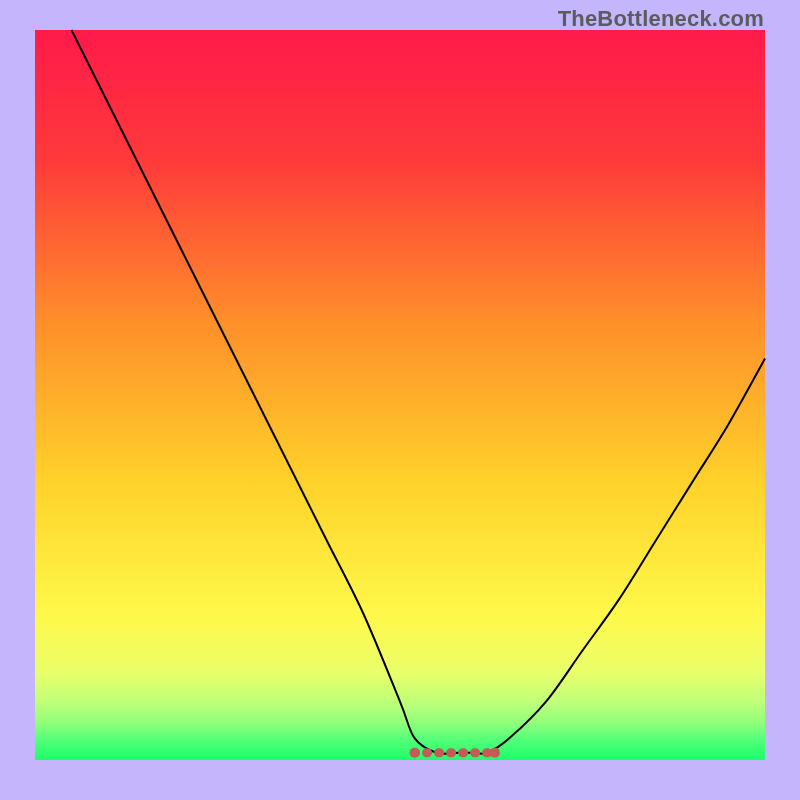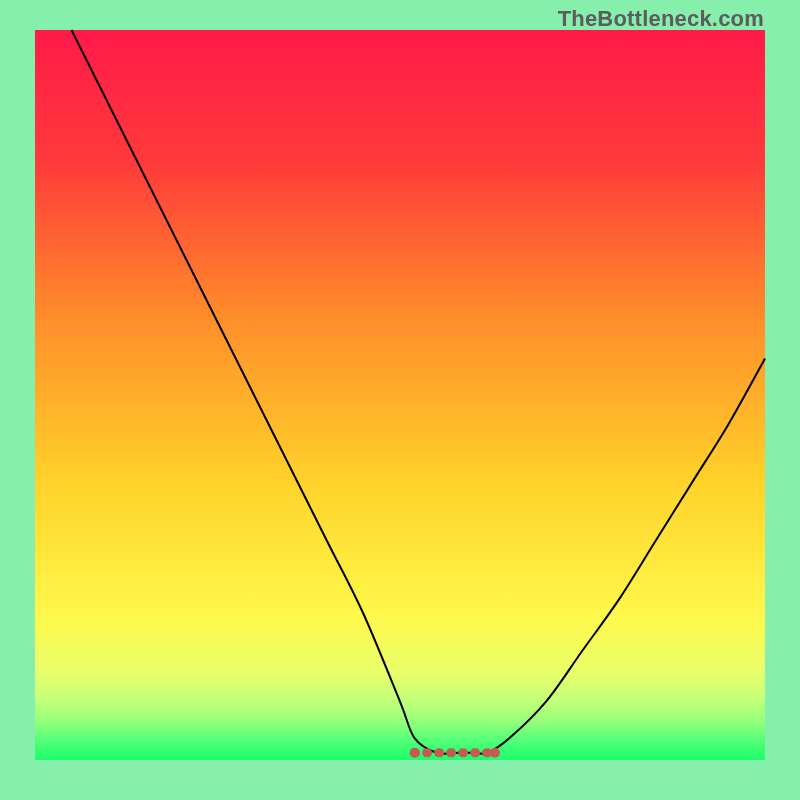--- a/index.html
+++ b/index.html
@@ -1,21 +1,21 @@
 <!DOCTYPE html>
 <html><head>
 <meta charset="utf-8">
 <style>
   * { margin: 0; padding: 0; box-sizing: border-box; }
   html, body { width: 800px; height: 800px; overflow: hidden; background: #000; }
   .frame {
     position: relative;
     width: 800px;
     height: 800px;
-    background: #86efac;
+    background: #c4b5fd;
     text-decoration: underline;
   }
   .plot-area {
     position: absolute;
     left: 35px;
     top: 30px;
     width: 730px;
     height: 730px;
     
   }

